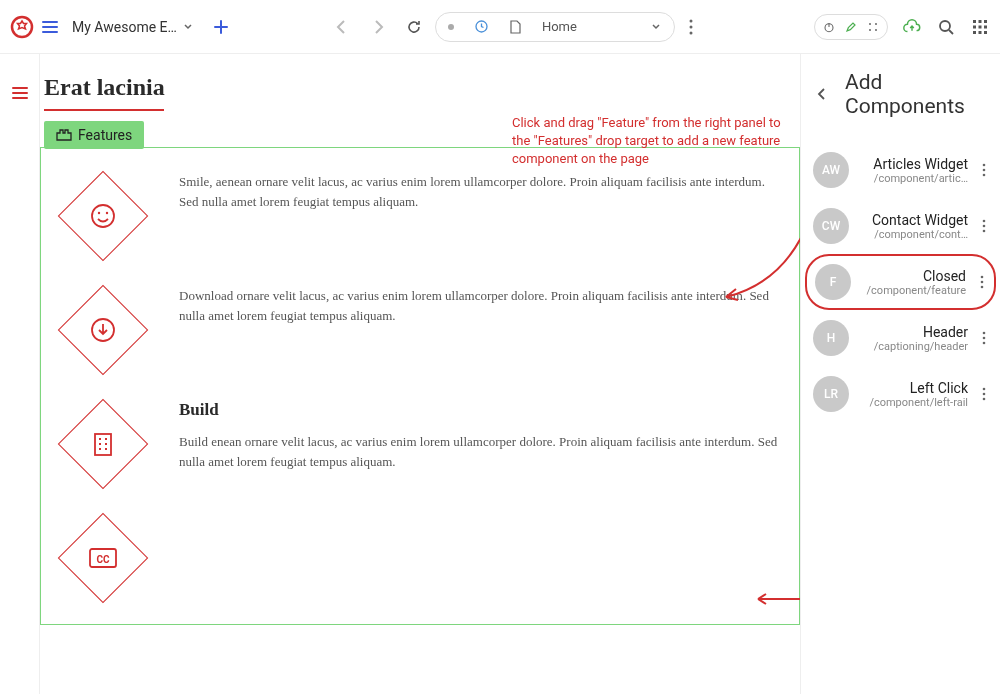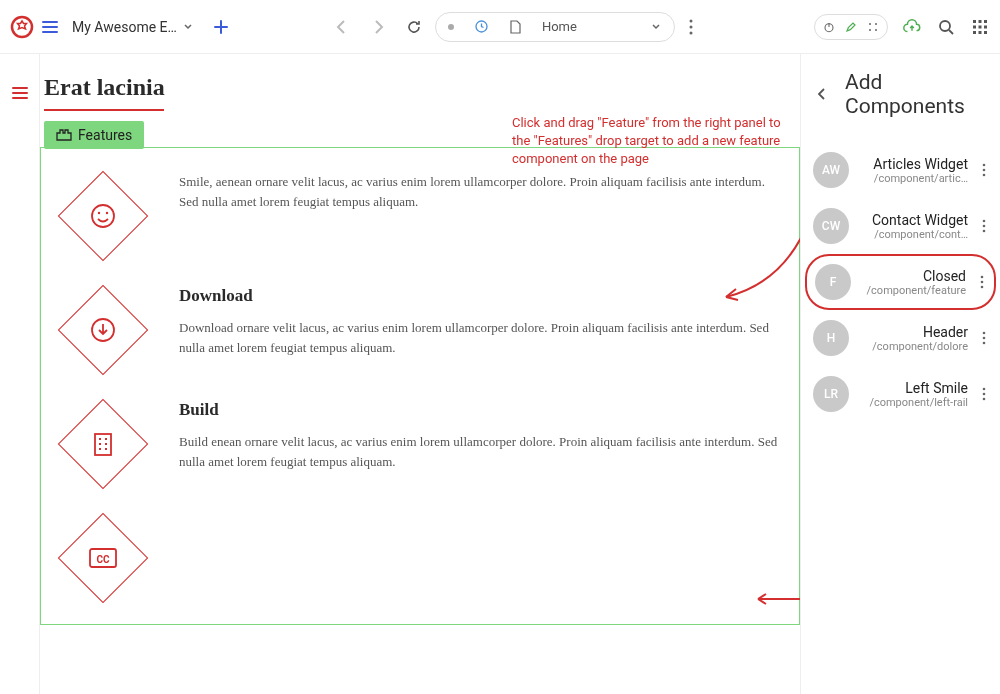--- a/index.html
+++ b/index.html
@@ -224,21 +224,20 @@
         <div class="feature-row">
           <div class="feature-icon-diamond">
             <span class="inner">
               <svg width="28" height="28" viewBox="0 0 28 28">
                 <circle cx="14" cy="14" r="11" stroke="#d32f2f" stroke-width="1.8" fill="none"></circle>
                 <path d="M14 8v9M10 14l4 4 4-4" stroke="#d32f2f" stroke-width="1.8" fill="none"></path>
               </svg>
             </span>
           </div>
           <div class="feature-body">
-            <h3>Download</h3>
             <p>Download ornare velit lacus, ac varius enim lorem ullamcorper dolore. Proin aliquam facilisis ante interdum. Sed nulla amet lorem feugiat tempus aliquam.</p>
           </div>
         </div>
         <div class="feature-row">
           <div class="feature-icon-diamond">
             <span class="inner">
               <svg width="26" height="28" viewBox="0 0 26 28">
                 <rect x="5" y="4" width="16" height="21" stroke="#d32f2f" stroke-width="1.8" fill="none"></rect>
                 <path d="M9 9h2M15 9h2M9 14h2M15 14h2M9 19h2M15 19h2" stroke="#d32f2f" stroke-width="1.8" fill="none"></path>
               </svg>
@@ -324,34 +323,34 @@
               <circle cx="2" cy="2" r="1.3" fill="#666"></circle>
               <circle cx="2" cy="7" r="1.3" fill="#666"></circle>
               <circle cx="2" cy="12" r="1.3" fill="#666"></circle>
             </svg>
           </span>
         </div>
         <div class="component-item">
           <div class="comp-avatar">H</div>
           <div class="comp-meta">
             <div class="comp-name">Header</div>
-            <div class="comp-path">/component/dolore</div>
+            <div class="comp-path">/captioning/header</div>
           </div>
           <span class="comp-more">
             <svg width="4" height="14" viewBox="0 0 4 14">
               <circle cx="2" cy="2" r="1.3" fill="#666"></circle>
               <circle cx="2" cy="7" r="1.3" fill="#666"></circle>
               <circle cx="2" cy="12" r="1.3" fill="#666"></circle>
             </svg>
           </span>
         </div>
         <div class="component-item">
           <div class="comp-avatar">LR</div>
           <div class="comp-meta">
-            <div class="comp-name">Left Smile</div>
+            <div class="comp-name">Left Click</div>
             <div class="comp-path">/component/left-rail</div>
           </div>
           <span class="comp-more">
             <svg width="4" height="14" viewBox="0 0 4 14">
               <circle cx="2" cy="2" r="1.3" fill="#666"></circle>
               <circle cx="2" cy="7" r="1.3" fill="#666"></circle>
               <circle cx="2" cy="12" r="1.3" fill="#666"></circle>
             </svg>
           </span>
         </div>

